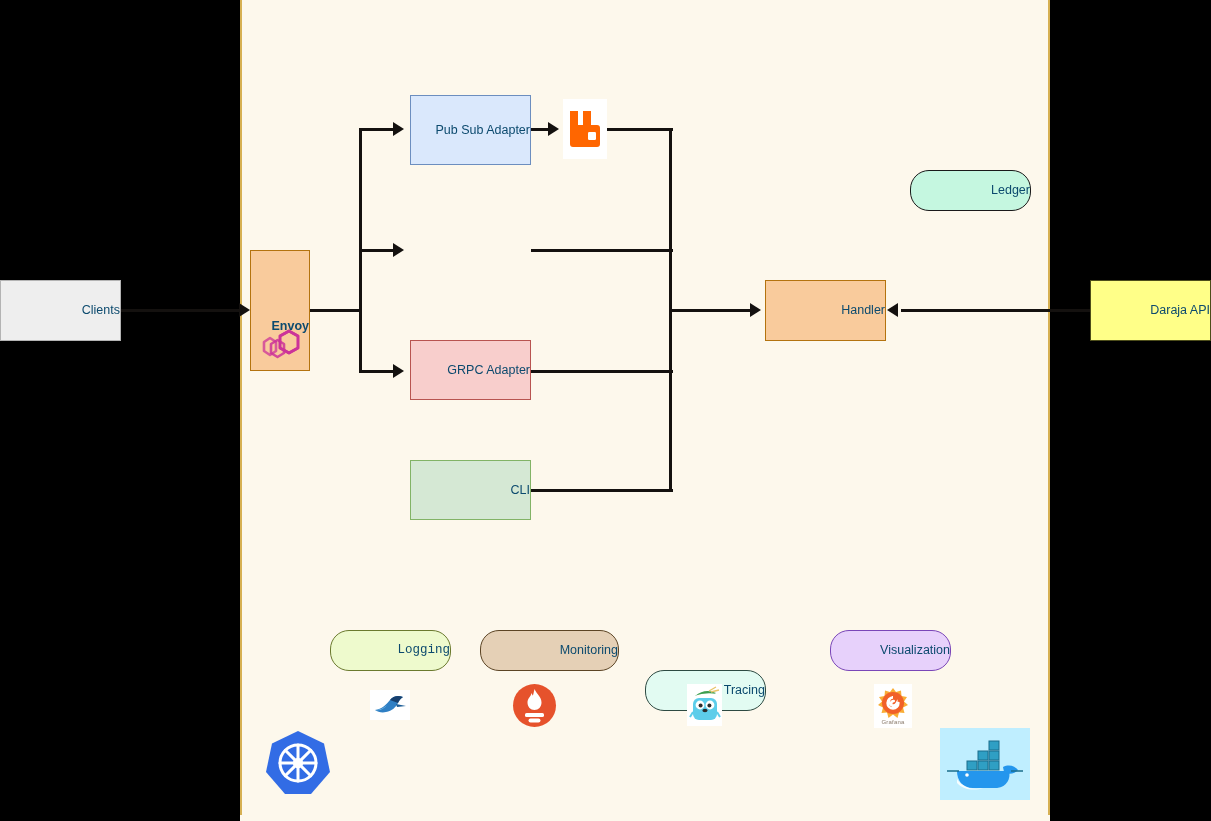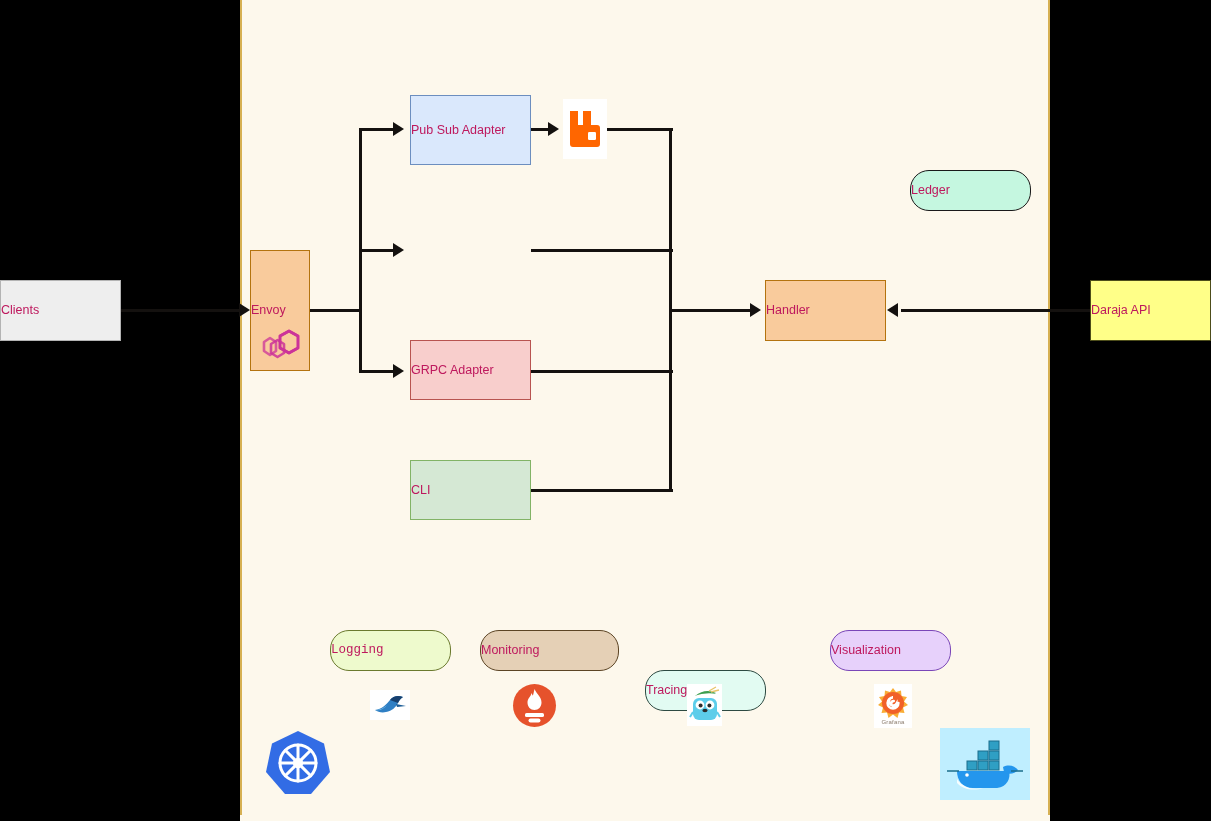--- a/index.html
+++ b/index.html
@@ -50,29 +50,29 @@
     height: 6px;
     background: #fdf8ec;
   }
 
   
   .node {
     position: absolute;
     box-sizing: border-box;
     display: flex;
     align-items: center;
-    justify-content: flex-start;
+    justify-content: flex-end;
     font-size: 12.5px;
-    color: #be185d;
+    color: #0c4a6e;
     text-align: center;
     line-height: 1.2;
     z-index: 5;
   }
   .node.rounded { border-radius: 19px; }
-  .node.tall-label { align-items: flex-start; padding-top: 0; }
+  .node.tall-label { align-items: flex-start; padding-top: 16px; font-weight: bold; }
 
   
   .line {
     position: absolute;
     background: #14110f;
     z-index: 2;
   }
   .h { height: 3px; }
   .v { width: 3px; }
 

